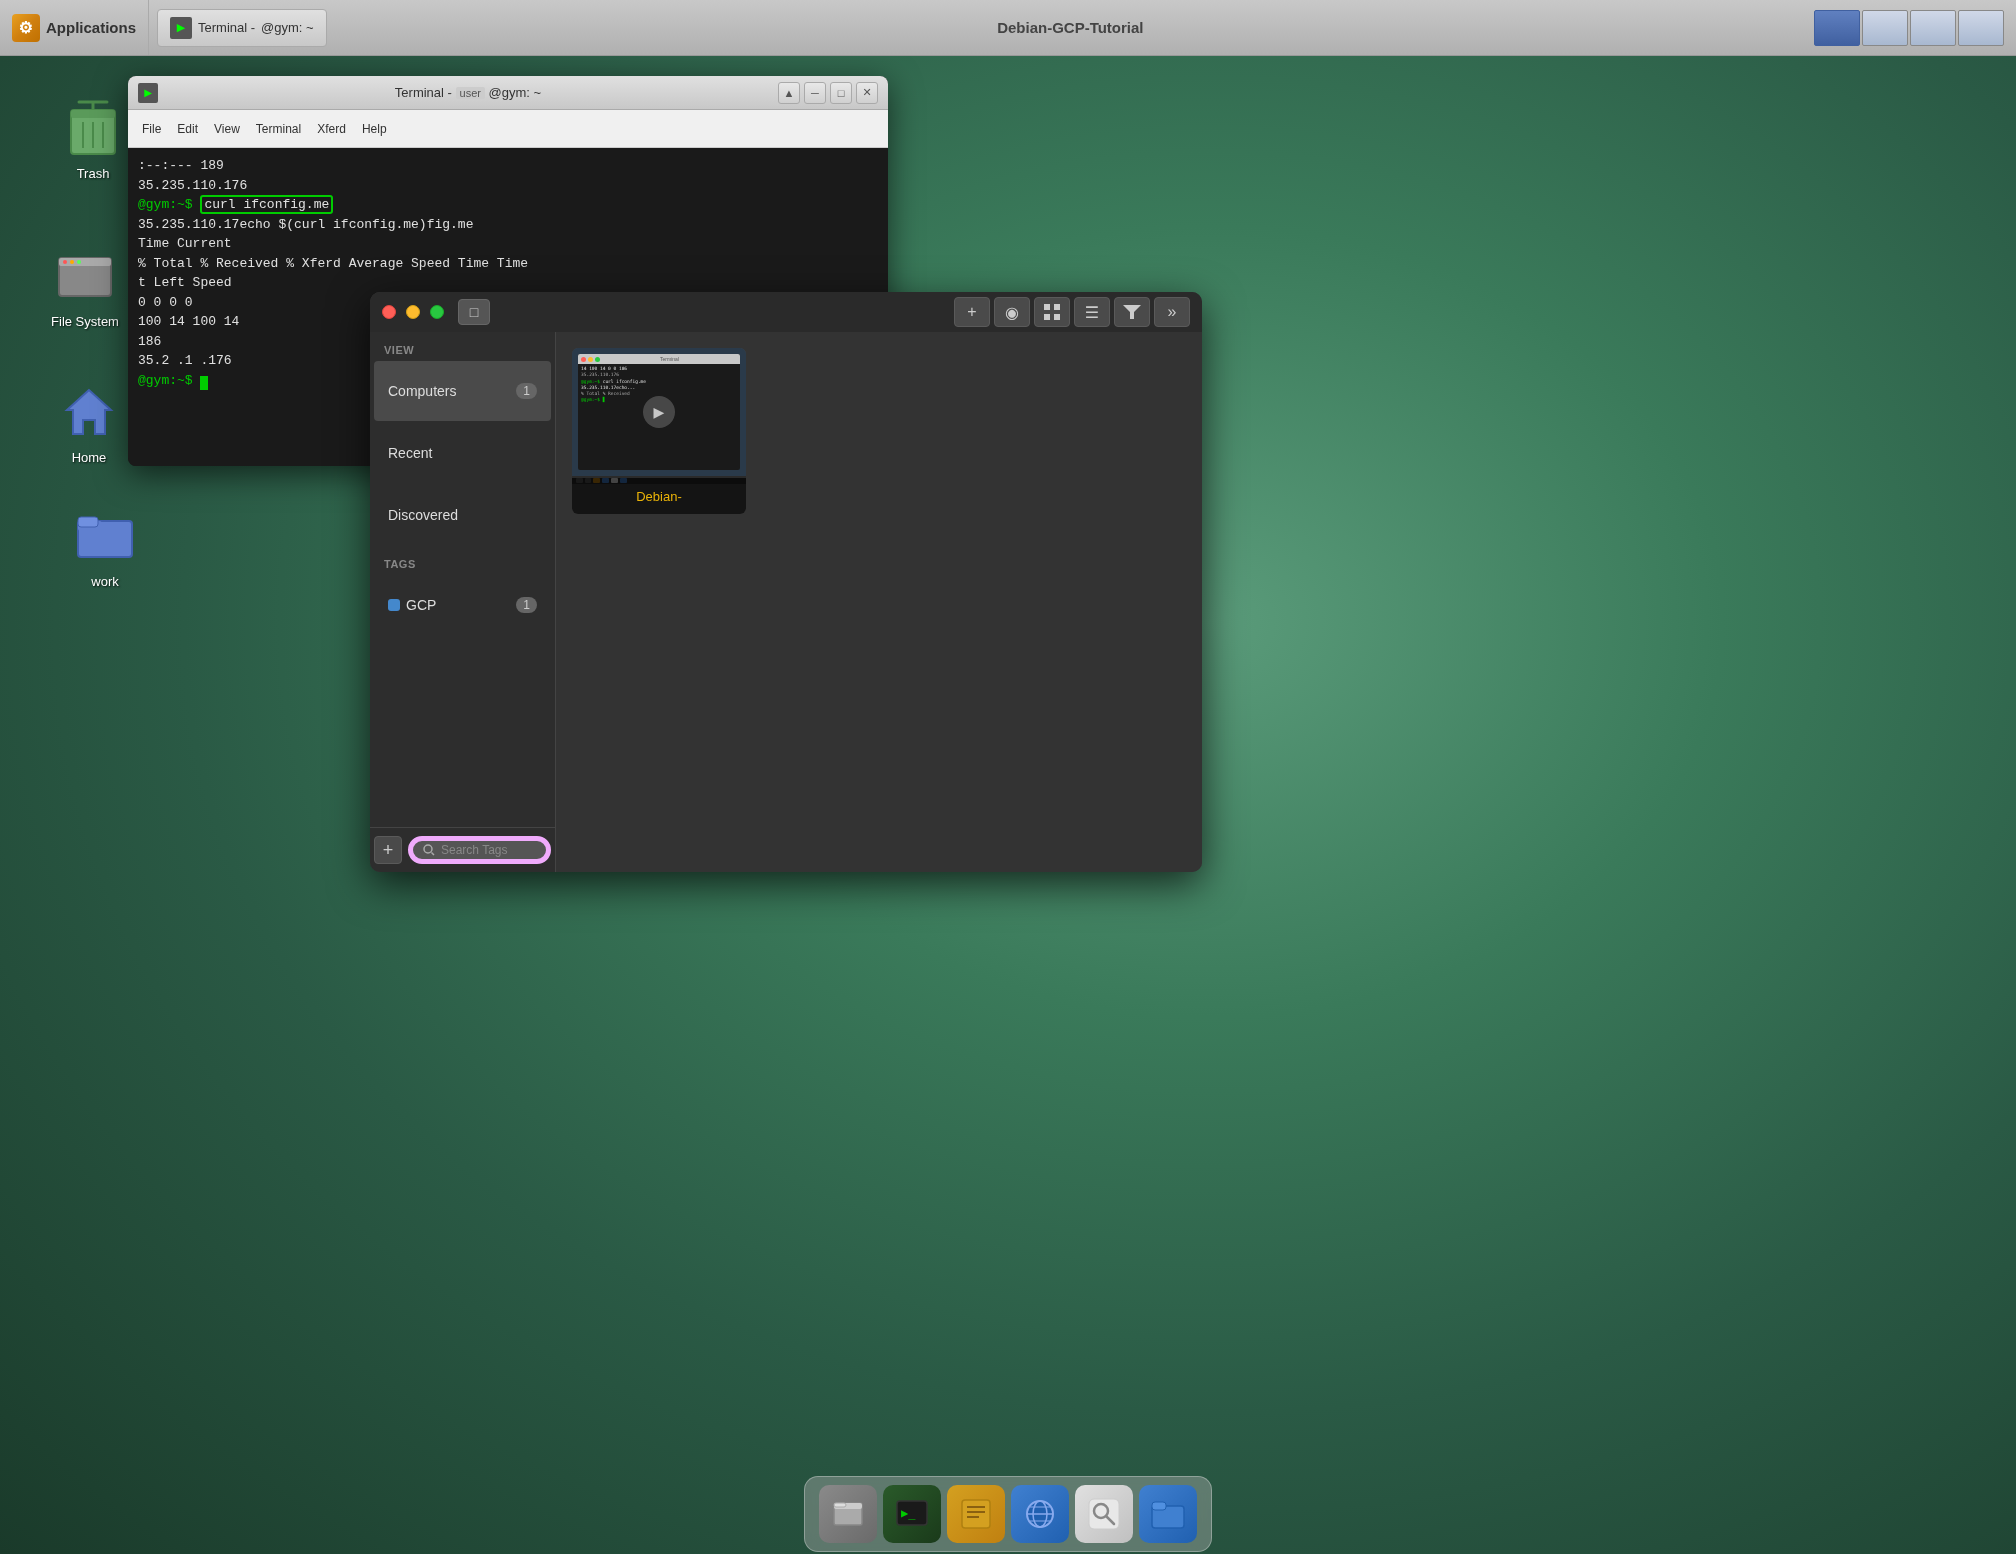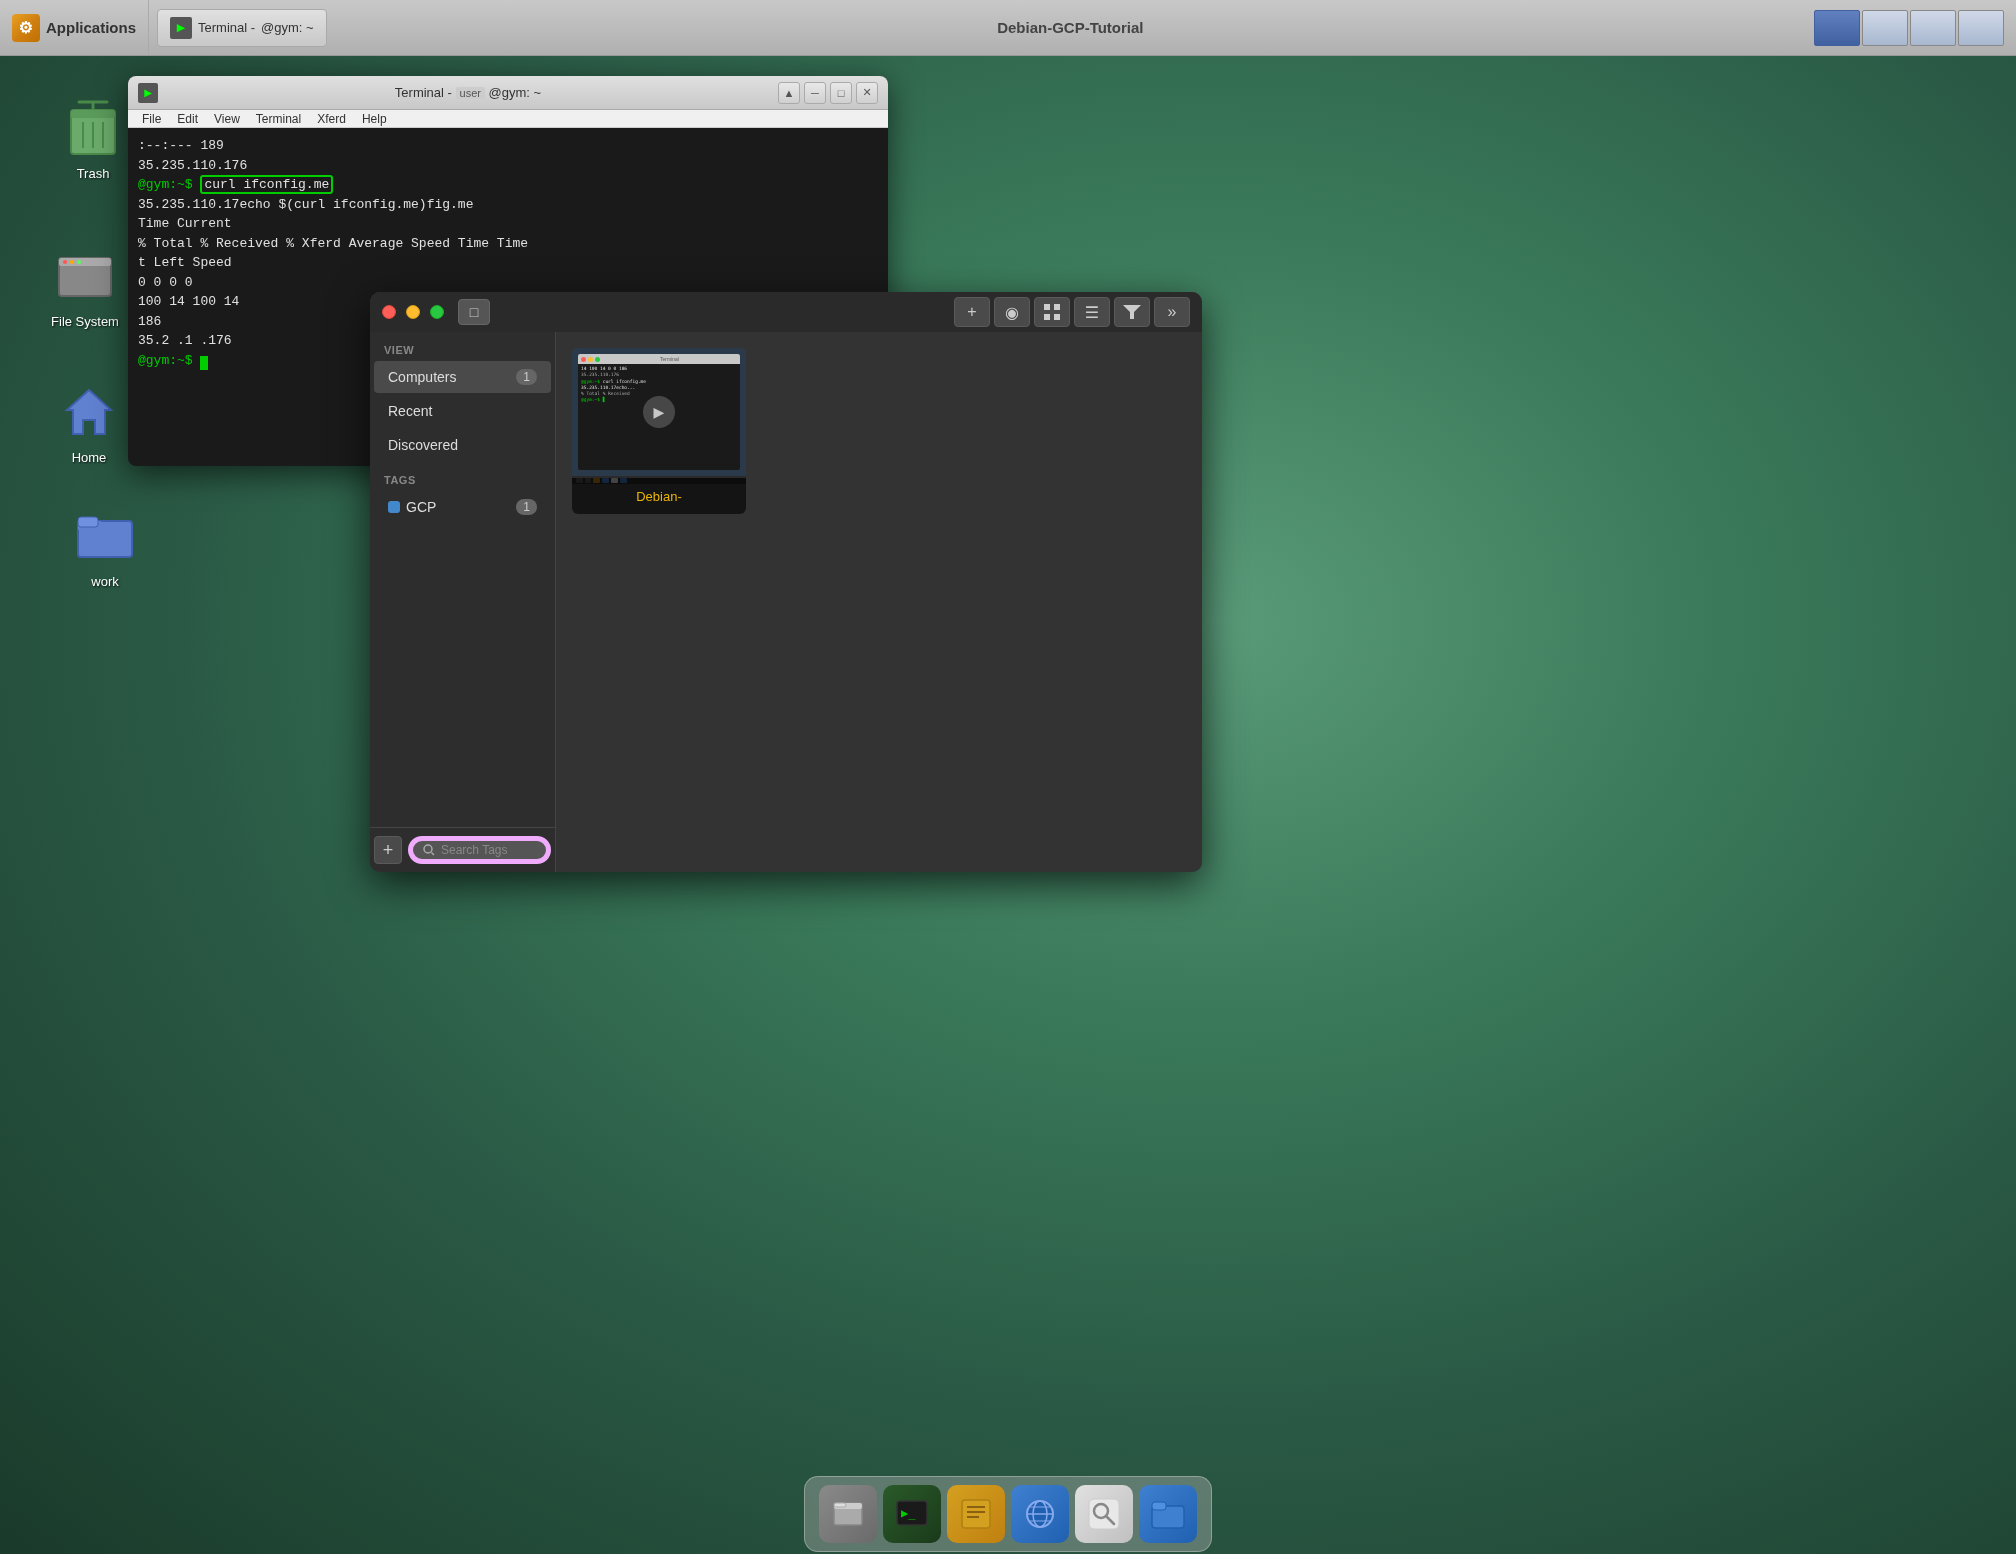--- a/index.html
+++ b/index.html
@@ -173,21 +173,21 @@
       background: linear-gradient(to bottom, #e8e8e8, #d0d0d0);
       border: 1px solid #aaa;
       border-radius: 3px;
       display: flex;
       align-items: center;
       justify-content: center;
       font-size: 11px;
       color: #555;
     }
     .terminal-menubar {
-      height: 18px;
+      height: 38px;
       background: #f0f0f0;
       display: flex;
       align-items: center;
       gap: 4px;
       padding: 0 8px;
       border-bottom: 1px solid #ccc;
       text-align: right;
     }
     .terminal-menubar span {
       font-size: 12px;
@@ -302,21 +302,21 @@
       font-size: 11px;
       color: #888;
       font-weight: bold;
       padding: 12px 14px 4px 14px;
       letter-spacing: 0.5px;
     }
     .sidebar-item {
       display: flex;
       align-items: center;
       justify-content: space-between;
-      padding: 8px 14px;
+      padding: 22px 14px;
       cursor: pointer;
       border-radius: 4px;
       margin: 1px 4px;
     }
     .sidebar-item.active {
       background: #4a4a4a;
     }
     .sidebar-item-text {
       font-size: 14px;
       color: #ddd;

